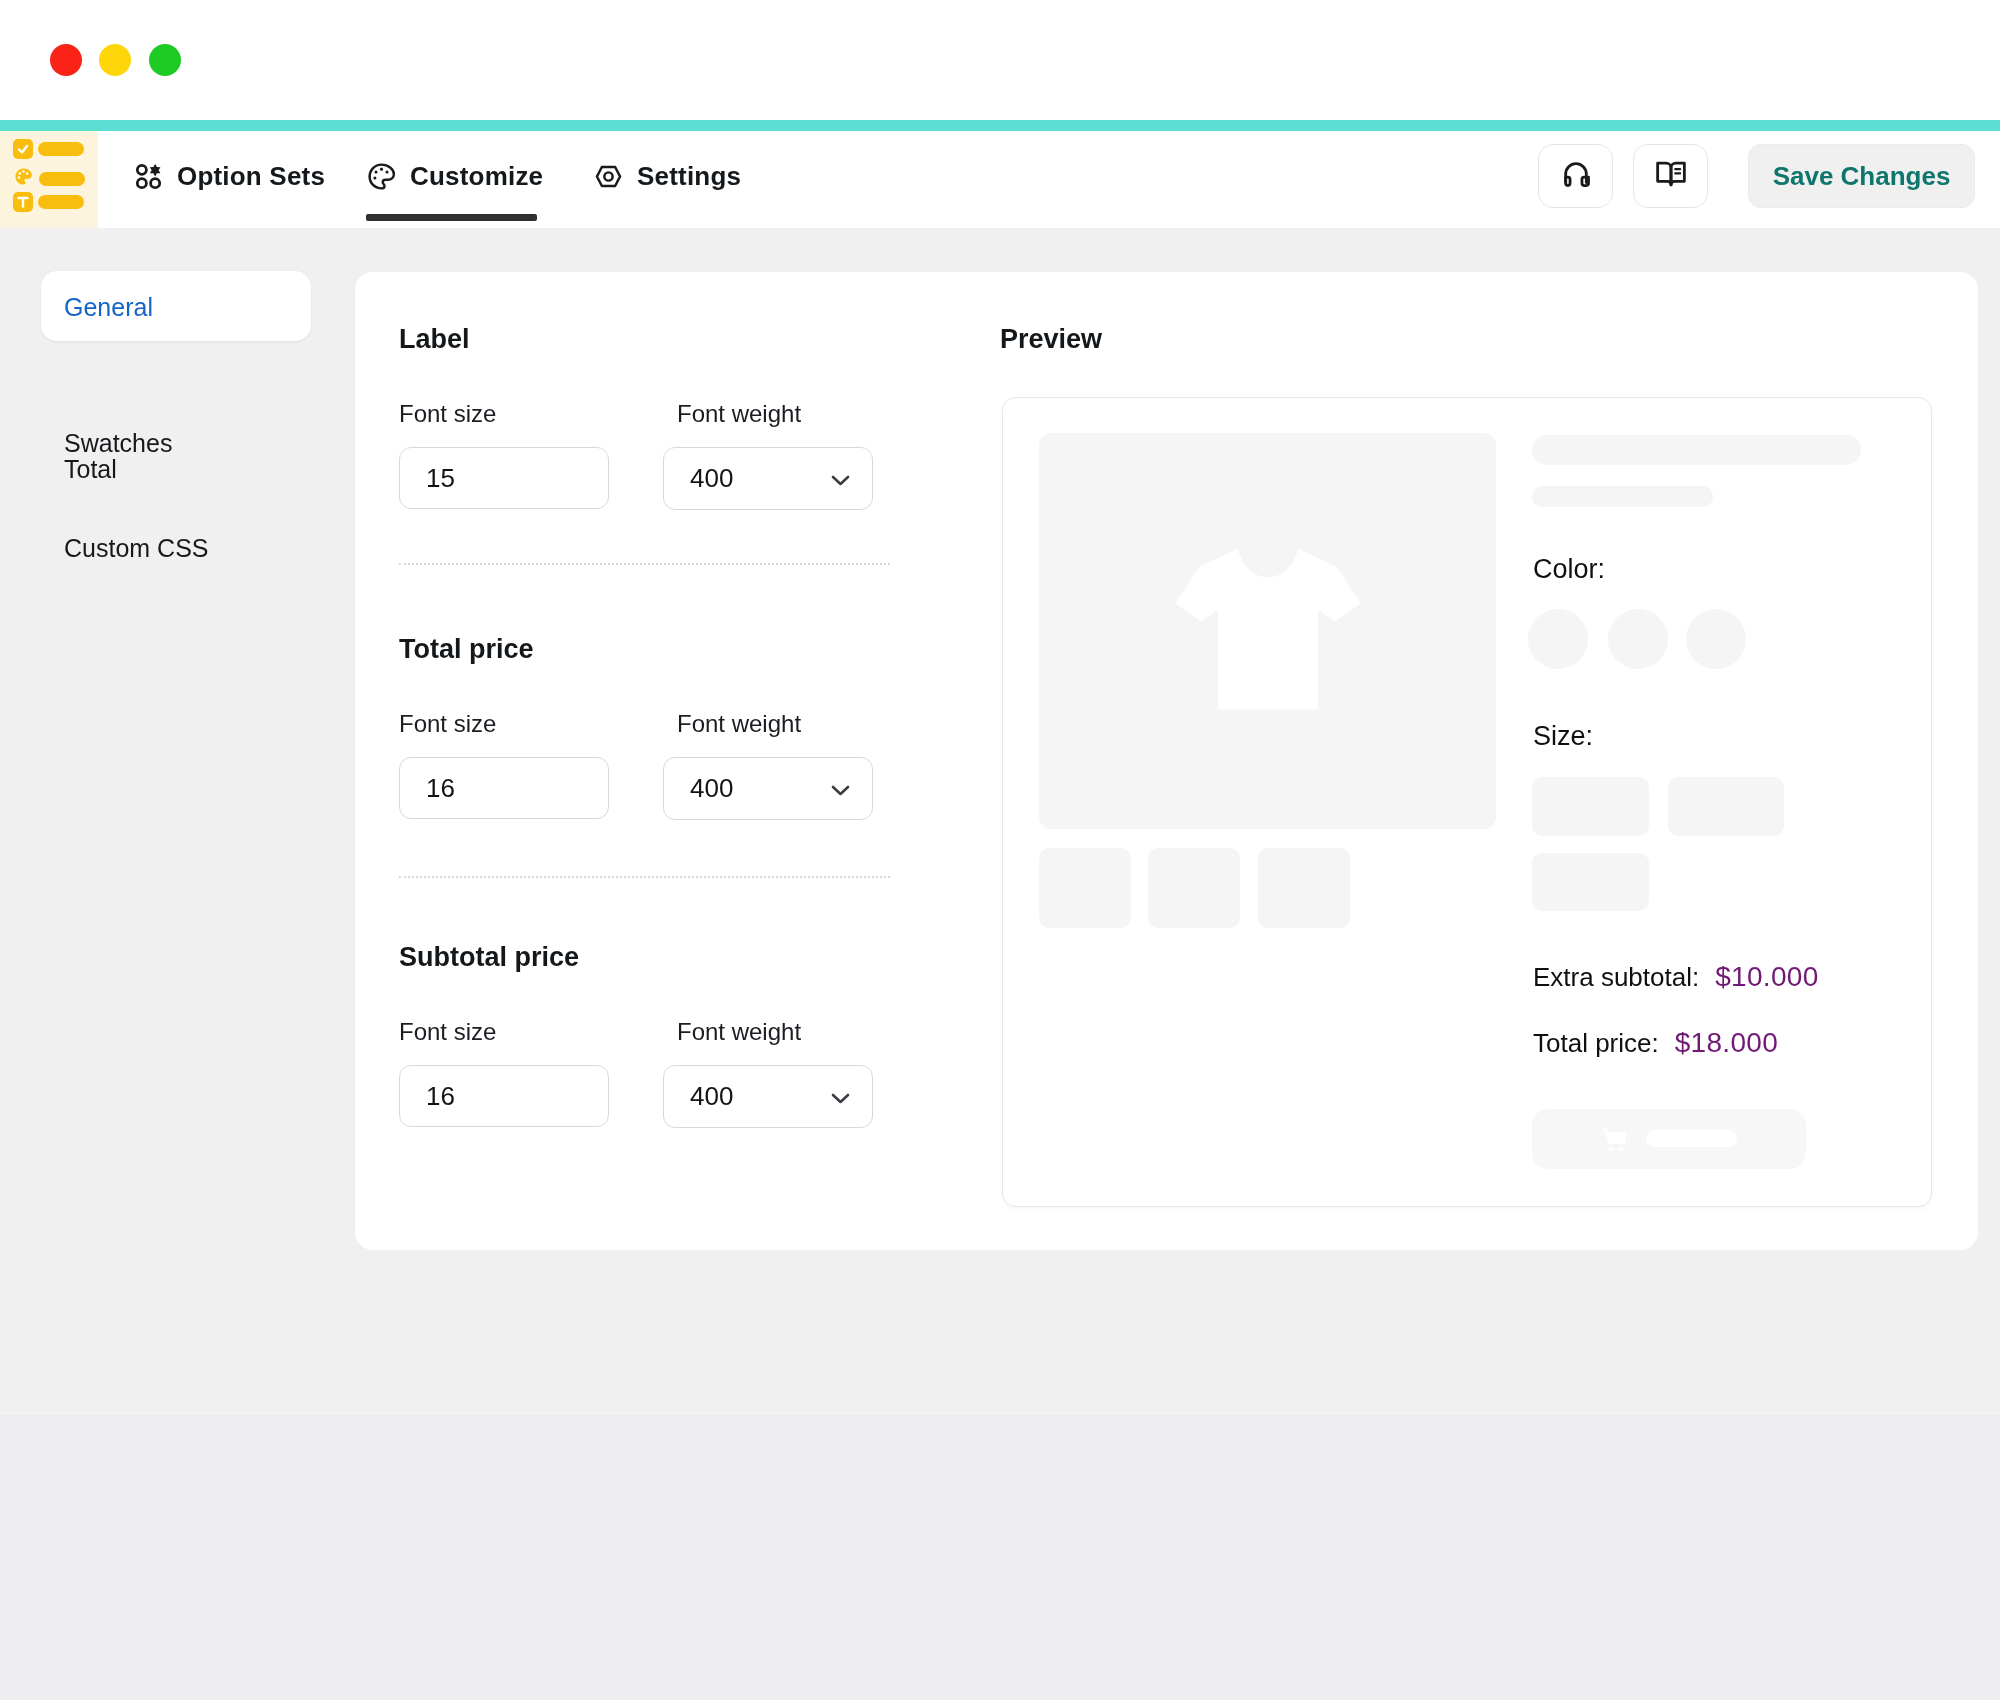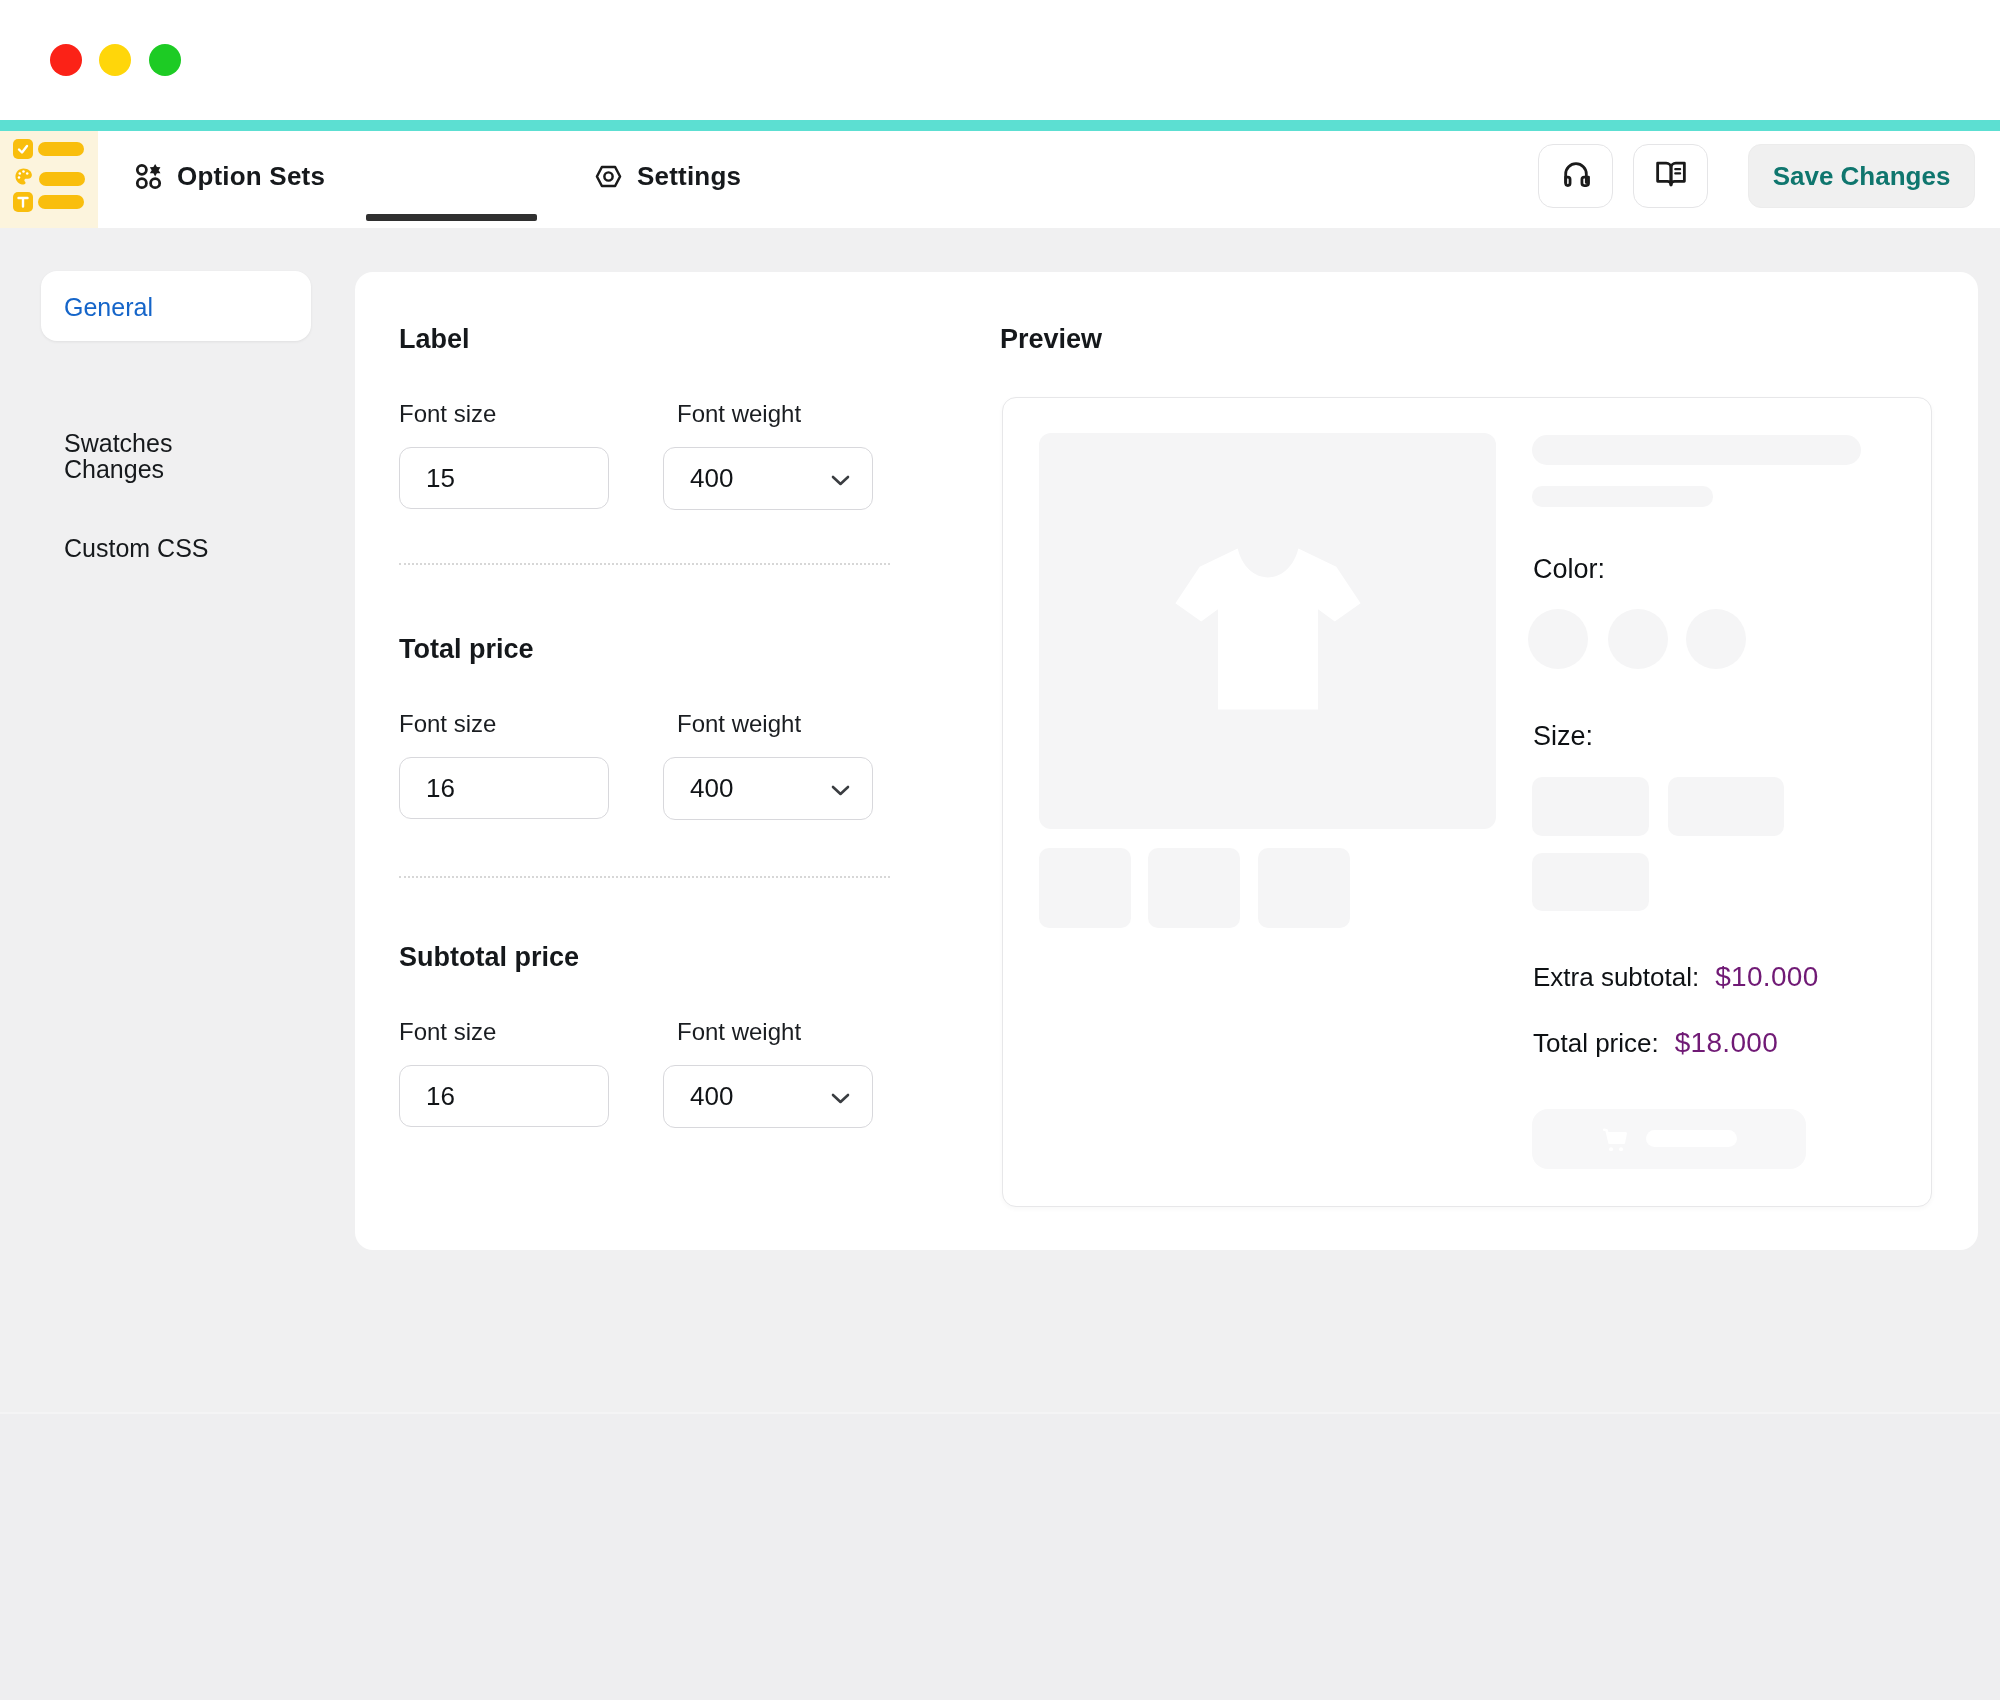--- a/index.html
+++ b/index.html
@@ -148,20 +148,32 @@
         <svg width="31" height="31" viewBox="0 0 28 28">
             <circle cx="8" cy="8" r="4.1" fill="none" stroke="#1A1A1A" stroke-width="2.5"></circle>
             <circle cx="8" cy="20" r="4.1" fill="none" stroke="#1A1A1A" stroke-width="2.5"></circle>
             <circle cx="20" cy="20" r="4.1" fill="none" stroke="#1A1A1A" stroke-width="2.5"></circle>
             <path fill="#1A1A1A" d="M20 2.6l1.6 2.9 3.2.1-1.7 2.7 1.7 2.7-3.2.1L20 14l-1.6-2.9-3.2-.1 1.7-2.7-1.7-2.7 3.2-.1z"></path>
           </svg>
       </span>
       <span class="tab-label">Option Sets</span>
     </div>
 
+    <div class="abs tab tab-customize">
+      <span>
+        <svg width="31" height="31" viewBox="0 0 30 30">
+            <path fill="none" stroke="#1A1A1A" stroke-width="2.4" d="M15 3.5C8.6 3.5 3.5 8.6 3.5 15S8.6 26.5 15 26.5c1.8 0 2.9-1.1 2.9-2.4 0-.8-.4-1.3-.9-1.9-.4-.5-.8-1-.8-1.7 0-1.3 1.1-2.3 2.5-2.3h2.6c3.2 0 5.7-2.4 5.7-5.5C26.9 7.6 21.5 3.5 15 3.5Z"></path>
+            <circle cx="9.7" cy="10.6" r="1.5" fill="#1A1A1A"></circle>
+            <circle cx="15" cy="7.9" r="1.5" fill="#1A1A1A"></circle>
+            <circle cx="20.3" cy="10.6" r="1.5" fill="#1A1A1A"></circle>
+            <circle cx="8.6" cy="16.4" r="1.5" fill="#1A1A1A"></circle>
+          </svg>
+      </span>
+      <span class="tab-label">Customize</span>
+    </div>
     <div class="abs tab-underline"></div>
 
     <div class="abs tab tab-settings">
       <span>
         <svg width="31" height="31" viewBox="0 0 30 30">
             <polygon points="3.8,15 8.6,5.8 21.4,5.8 26.2,15 21.4,24.2 8.6,24.2" fill="none" stroke="#1A1A1A" stroke-width="2.4" stroke-linejoin="round"></polygon>
             <circle cx="15" cy="15" r="4" fill="none" stroke="#1A1A1A" stroke-width="2.4"></circle>
           </svg>
       </span>
       <span class="tab-label">Settings</span>
@@ -191,21 +203,21 @@
       <span>Save Changes</span>
     </div>
   </div>
 
   <div class="abs content-bg"></div>
   <div class="abs footer-band"></div>
 
   <div class="abs side-active-card"></div>
   <div class="abs side-active-label">General</div>
   <div class="abs side-item si-2">Swatches</div>
-  <div class="abs side-item si-3">Changes</div>
+  <div class="abs side-item si-3">Total</div>
   <div class="abs side-item si-4">Custom CSS</div>
 
   <div class="abs panel">
 
     <div class="section sec-1">
       <div class="sec-title">Label</div>
       <div class="field-label fl-left">Font size</div>
       <div class="field-label fl-right">Font weight</div>
       <input class="field-input" type="text" value="15" style="">
       <div class="field-select">

